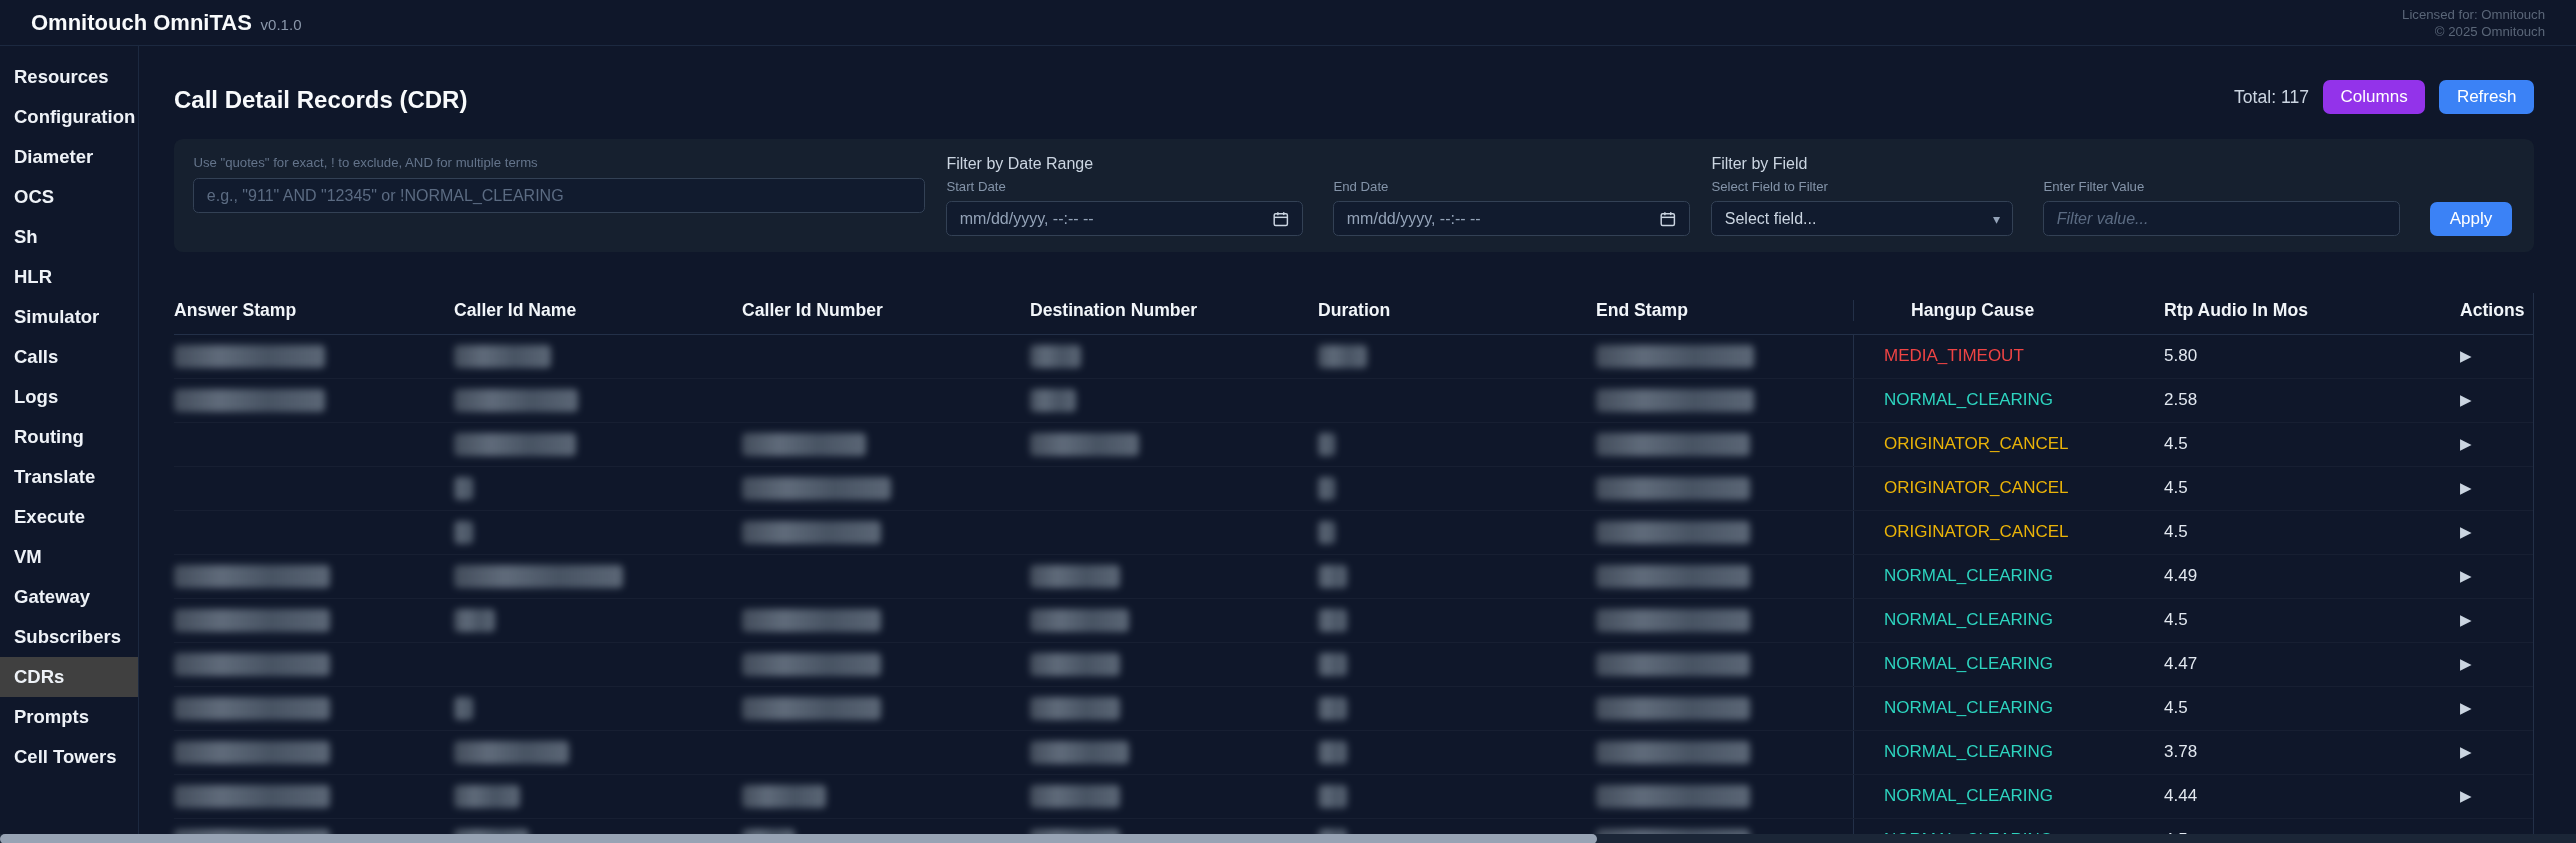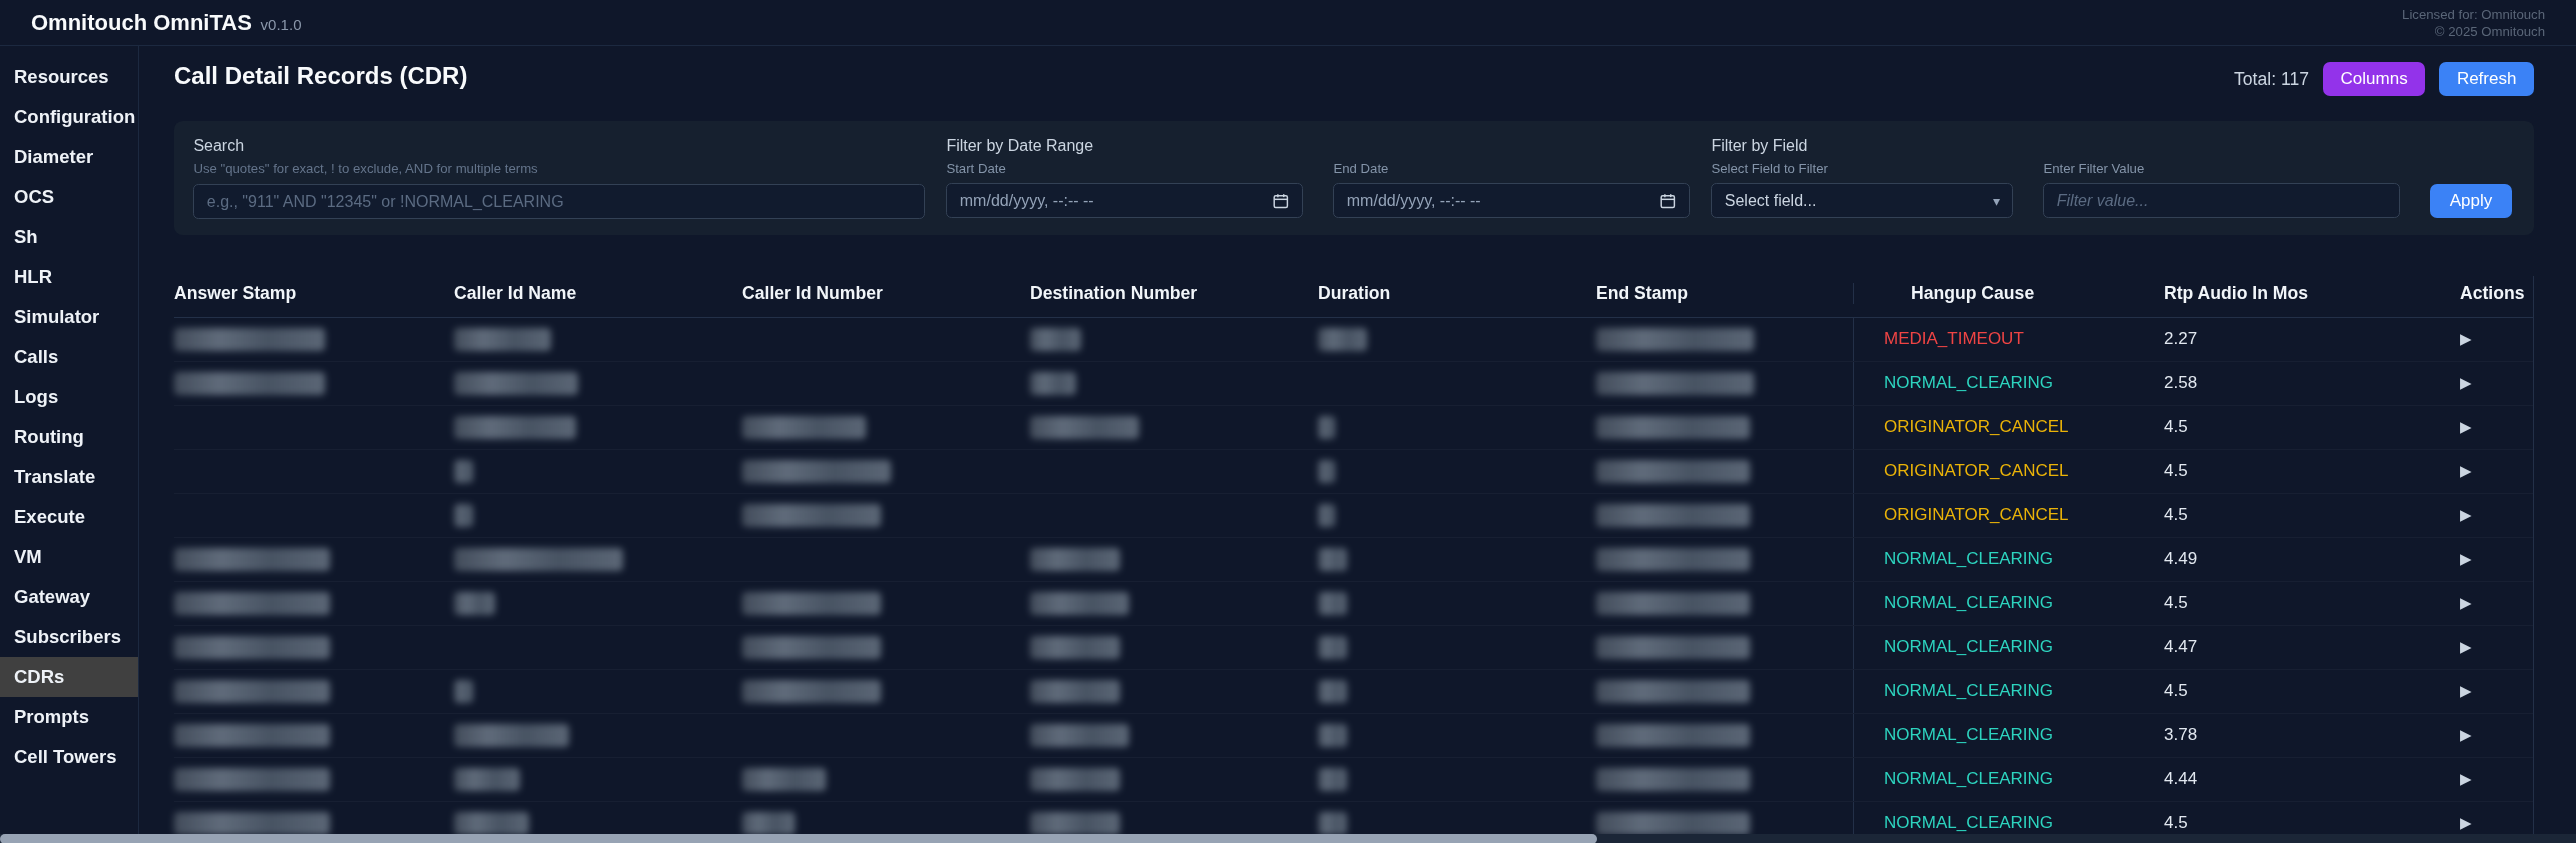--- a/index.html
+++ b/index.html
@@ -40,22 +40,22 @@
     color: #eef2f7;
     cursor: pointer;
     white-space: nowrap;
   }
   .side-item.active { background: #404040; }
 
   .content { flex: 1; padding: 0 42px 0 35px; overflow: hidden; box-sizing: border-box; }
 
   
   .page-header {
-    margin-top: 16px;
-    display: flex; align-items: flex-start; justify-content: space-between;
+    margin-top: 34px;
+    display: flex; align-items: flex-end; justify-content: space-between;
   }
   .page-title { margin: 0; font-size: 24px; font-weight: bold; color: #f8fafc; }
   .header-actions { display: flex; align-items: center; gap: 14px; }
   .total-count { font-size: 17.6px; color: #cbd5e1; }
   .btn {
     border: none; border-radius: 7px;
     height: 34px; padding: 0 17.6px;
     font-size: 17px; font-weight: 500;
     color: #ffffff; cursor: pointer;
     font-family: "Liberation Sans", sans-serif;
@@ -238,21 +238,20 @@
       <div class="header-actions">
         <span class="total-count">Total: 117</span>
         <button class="btn purple">Columns</button>
         <button class="btn blue">Refresh</button>
       </div>
     </div>
 
     <div class="filter-panel">
 
       <div class="fgroup search-group">
-        <div class="glabel">Search</div>
         <div class="ghint">Use "quotes" for exact, ! to exclude, AND for multiple terms</div>
         <input class="tinput" type="text" placeholder="e.g., &quot;911&quot; AND &quot;12345&quot; or !NORMAL_CLEARING" style="">
       </div>
 
       <div class="fgroup">
         <div class="glabel">Filter by Date Range</div>
         <div class="subrow">
           <div class="subgroup">
             <div class="sublabel">Start Date</div>
             <div class="tinput dateinput">
@@ -324,21 +323,21 @@
     <div class="td">
               <span class="redact" style="width: 51px;"></span>
             </div>
     <div class="td">
               <span class="redact" style="width: 49px;"></span>
             </div>
     <div class="td">
               <span class="redact" style="width: 158px;"></span>
             </div>
     <div class="td cause" style="color: rgb(239, 68, 68);">MEDIA_TIMEOUT</div>
-    <div class="td mos">2.27</div>
+    <div class="td mos">5.80</div>
     <div class="td actions">
       <button class="play">▶</button>
     </div>
   </div>
           <div class="trow">
     <div class="td">
               <span class="redact" style="width: 151px;"></span>
             </div>
     <div class="td">
               <span class="redact" style="width: 124px;"></span>

